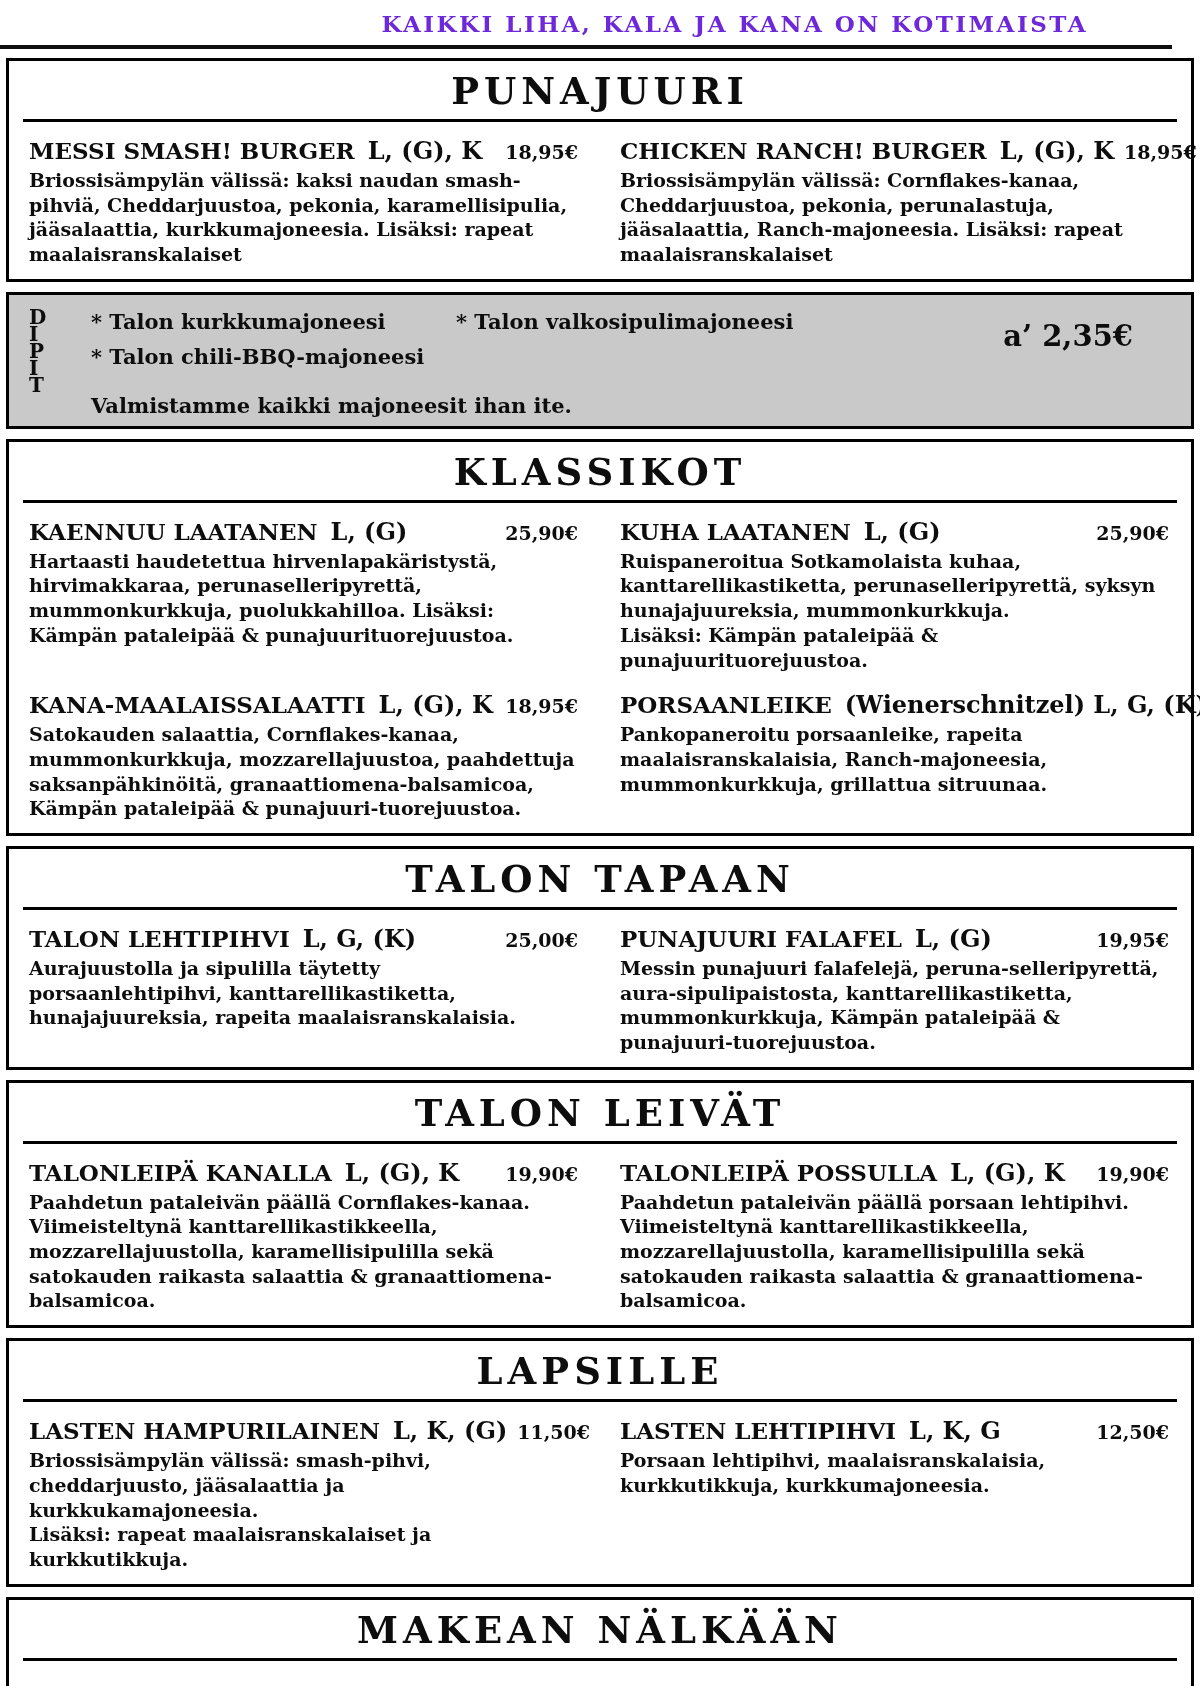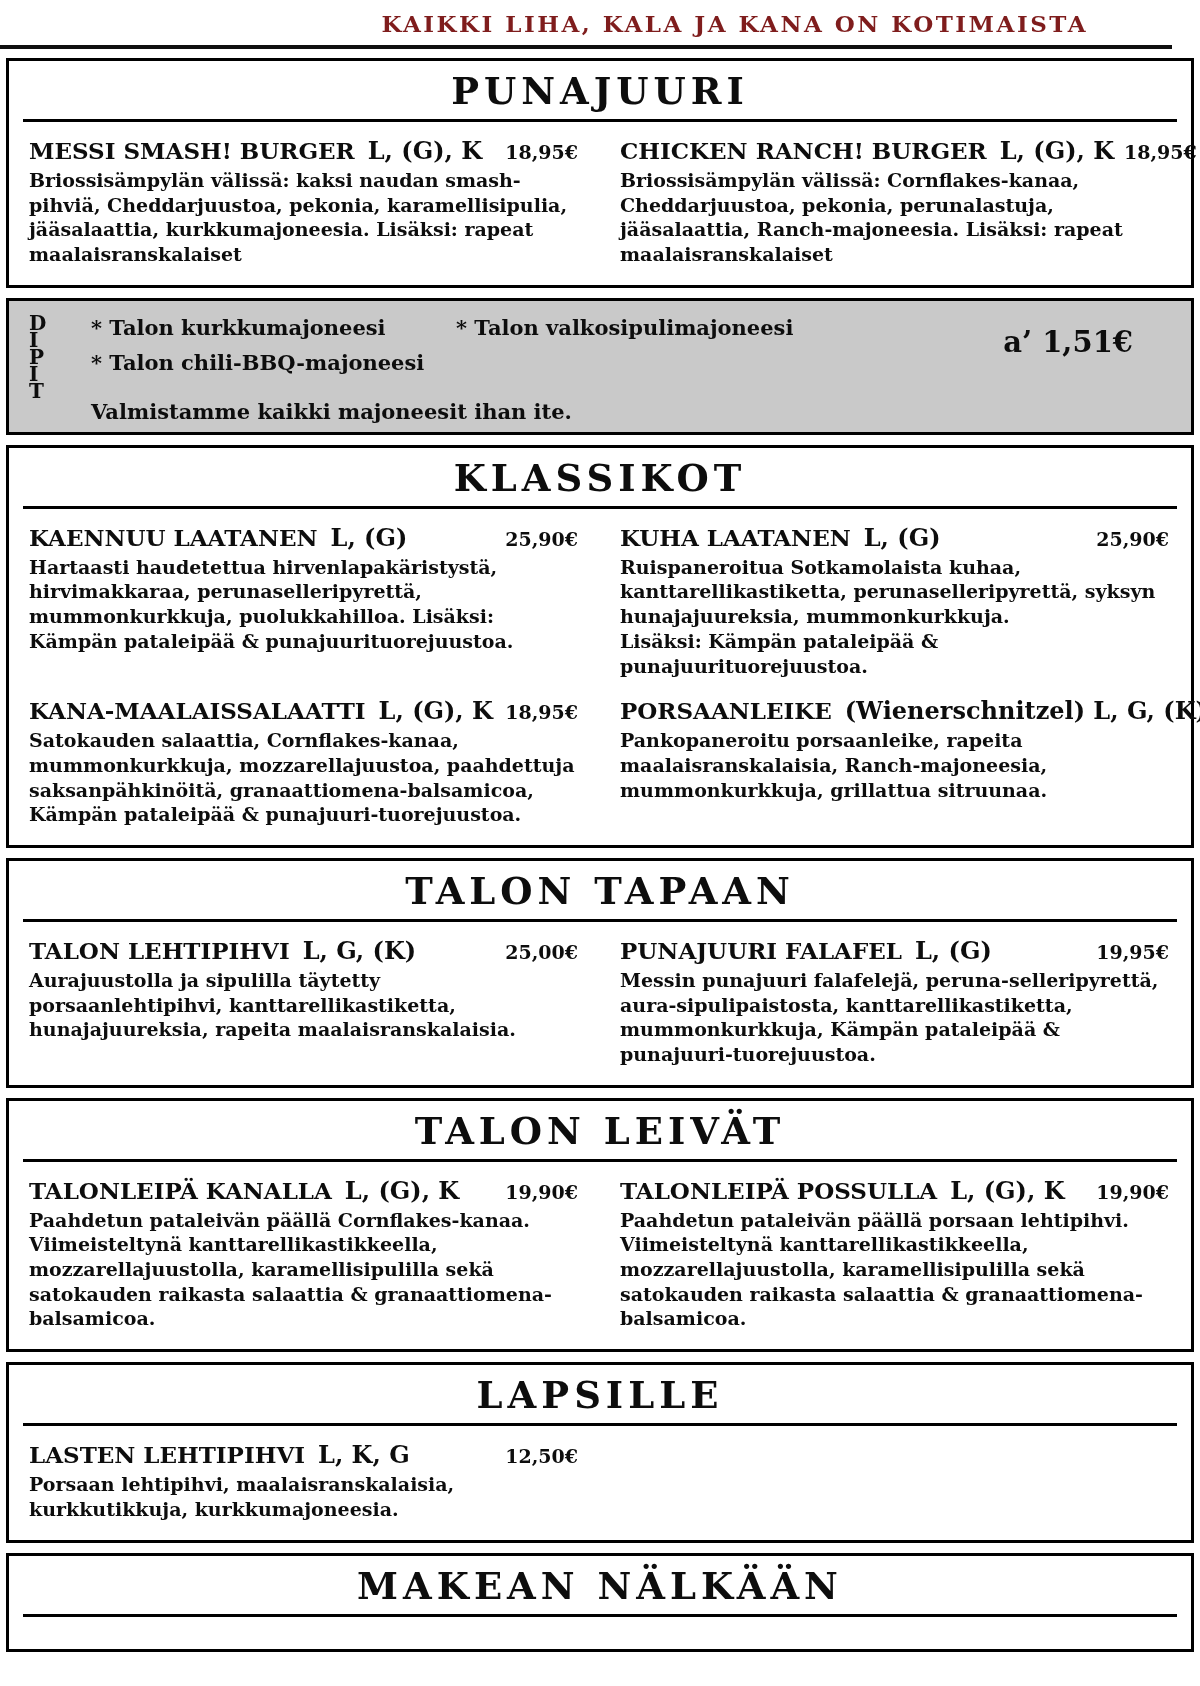--- a/index.html
+++ b/index.html
@@ -1,27 +1,27 @@
 <!DOCTYPE html>
 <html><head>
 <meta charset="utf-8">
 <style>
   html,body{margin:0;padding:0;background:#fff;}
   body{width:1200px;font-family:"DejaVu Serif","Liberation Serif",serif;font-weight:700;color:#0d0d0d;}
   .page{width:1200px;min-height:1686px;position:relative;overflow:hidden;}
 
   
-  .tagline{padding:10px 112px 4px 0;text-align:right;font-size:23px;letter-spacing:2.5px;color:#7f1d1d;}
+  .tagline{padding:10px 112px 4px 0;text-align:right;font-size:23px;letter-spacing:2.5px;color:#6d28d9;}
   .topline{height:4px;background:#0f0f0f;width:1172px;margin:4px 0 9px 0;}
 
   
   .box{border:3px solid #000;margin:0 6px 10px 6px;background:#fff;}
   .sec-title{margin:0;text-align:center;font-size:37px;letter-spacing:5px;padding:8px 0 4px 0;font-weight:700;}
   .sec-rule{border-top:3px solid #000;margin:2px 14px 0 14px;}
-  .grid{display:grid;grid-template-columns:1fr 1fr;column-gap:42px;row-gap:18px;padding:14px 22px 18px 20px;}
+  .grid{display:grid;grid-template-columns:1fr 1fr;column-gap:42px;row-gap:18px;padding:14px 22px 12px 20px;}
   .item{min-width:0;}
   .ihead{display:flex;align-items:baseline;}
   .iname{font-size:23px;white-space:nowrap;}
   .icodes{font-size:24px;margin-left:13px;white-space:nowrap;}
   .iprice{font-size:19px;margin-left:auto;padding-left:10px;white-space:nowrap;}
   .idesc{font-size:19px;line-height:1.3;margin-top:3px;white-space:pre-line;}
 
   
   .dips{background:#c9c9c9;display:flex;padding:10px 18px 8px 20px;}
   .dips-letters{width:62px;font-size:20px;line-height:17px;padding-top:4px;}
@@ -71,21 +71,21 @@
       <span>T</span>
     </div>
     <div class="dips-main">
       <div class="dips-grid">
         <span>* Talon kurkkumajoneesi</span>
         <span>* Talon valkosipulimajoneesi</span>
         <span>* Talon chili-BBQ-majoneesi</span>
       </div>
       <div class="dips-note">Valmistamme kaikki majoneesit ihan ite.</div>
     </div>
-    <div class="dips-price">a’ 1,51€</div>
+    <div class="dips-price">a’ 2,35€</div>
   </section>
 
   <section class="box">
     <h2 class="sec-title">KLASSIKOT</h2>
     <div class="sec-rule"></div>
     <div class="grid">
       <div class="item">
         <div class="ihead">
           <span class="iname">KAENNUU LAATANEN</span>
           <span class="icodes">L, (G)</span>
@@ -169,20 +169,29 @@
       </div>
     </div>
   </section>
 
   <section class="box">
     <h2 class="sec-title">LAPSILLE</h2>
     <div class="sec-rule"></div>
     <div class="grid">
       <div class="item">
         <div class="ihead">
+          <span class="iname">LASTEN HAMPURILAINEN</span>
+          <span class="icodes">L, K, (G)</span>
+          <span class="iprice">11,50€</span>
+        </div>
+        <div class="idesc">Briossisämpylän välissä: smash-pihvi, cheddarjuusto, jääsalaattia ja kurkkukamajoneesia.
+Lisäksi: rapeat maalaisranskalaiset ja kurkkutikkuja.</div>
+      </div>
+      <div class="item">
+        <div class="ihead">
           <span class="iname">LASTEN LEHTIPIHVI</span>
           <span class="icodes">L, K, G</span>
           <span class="iprice">12,50€</span>
         </div>
         <div class="idesc">Porsaan lehtipihvi, maalaisranskalaisia, kurkkutikkuja, kurkkumajoneesia.</div>
       </div>
     </div>
   </section>
 
   <section class="box">

